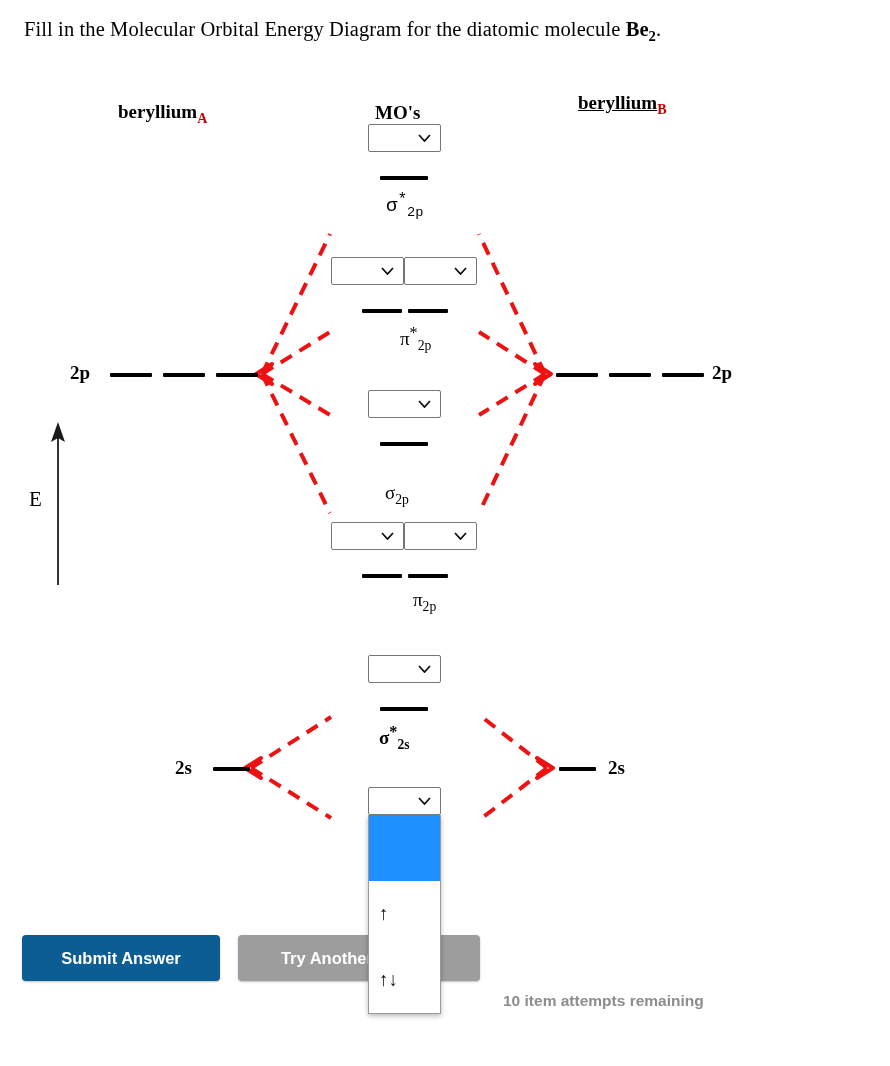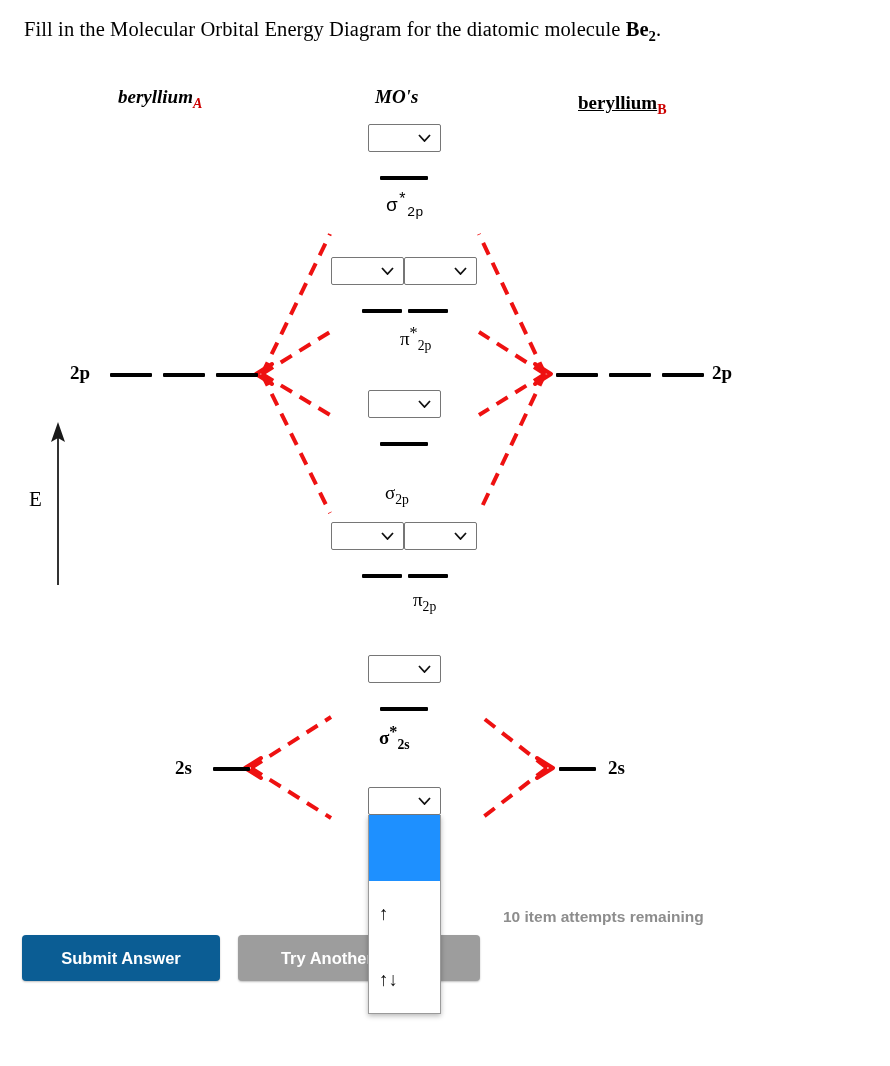--- a/index.html
+++ b/index.html
@@ -36,22 +36,22 @@
     font-size: 19px;
     font-family: "Liberation Serif", "DejaVu Serif", serif;
     white-space: nowrap;
   }
   .col-heading .red-sub {
     color: #cc0000;
     font-size: 0.74em;
     vertical-align: sub;
     font-weight: bold;
   }
-  #heading-left  { left: 118px; top: 86px; font-style: italic; }
-  #heading-mid   { left: 375px; top: 86px; font-style: italic; }
+  #heading-left  { left: 118px; top: 101px; }
+  #heading-mid   { left: 375px; top: 102px; }
   #heading-right { left: 578px; top: 92px; text-decoration: underline; }
 
   
   #energy-axis {
     position: absolute;
     left: 40px;
     top: 420px;
     width: 40px;
     height: 165px;
   }
@@ -203,21 +203,21 @@
   }
   #btn-try {
     left: 238px;
     top: 935px;
     width: 242px;
     background: #9d9d9d;
   }
   #attempts-text {
     position: absolute;
     left: 503px;
-    top: 908px;
+    top: 992px;
     font-family: "Liberation Sans", "DejaVu Sans", sans-serif;
     font-weight: bold;
     font-size: 15.5px;
     color: #8d8d8d;
     white-space: nowrap;
   }
 </style>
 </head>
 <body>
 

